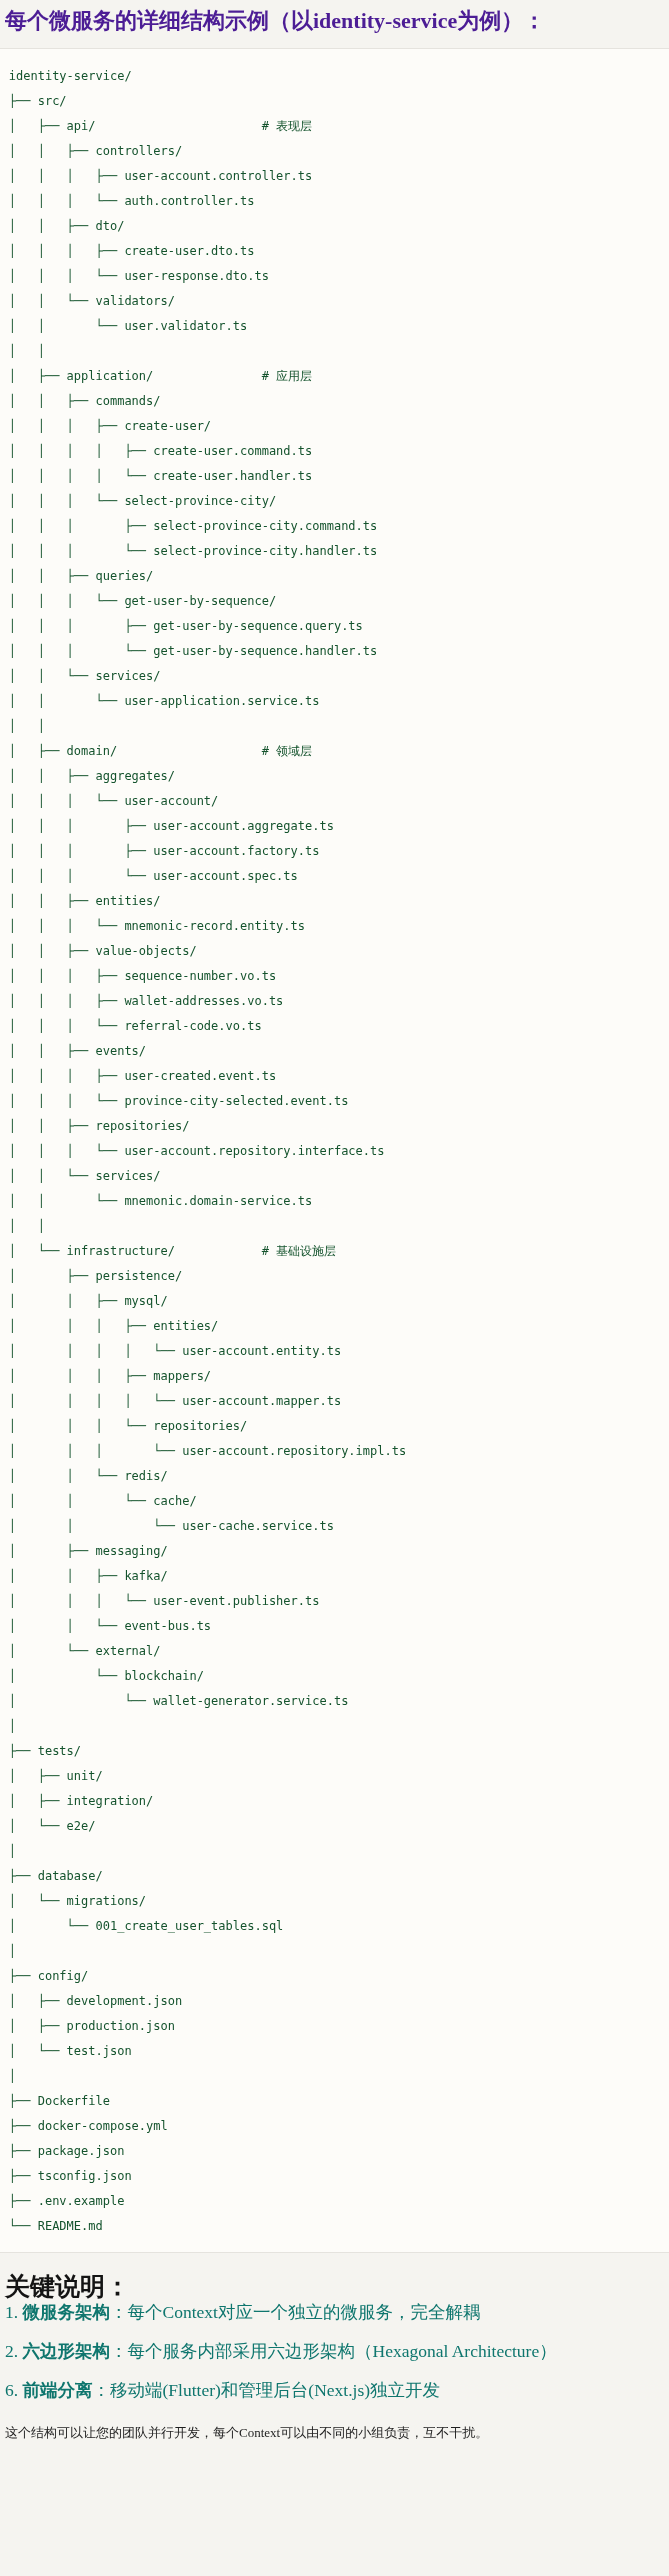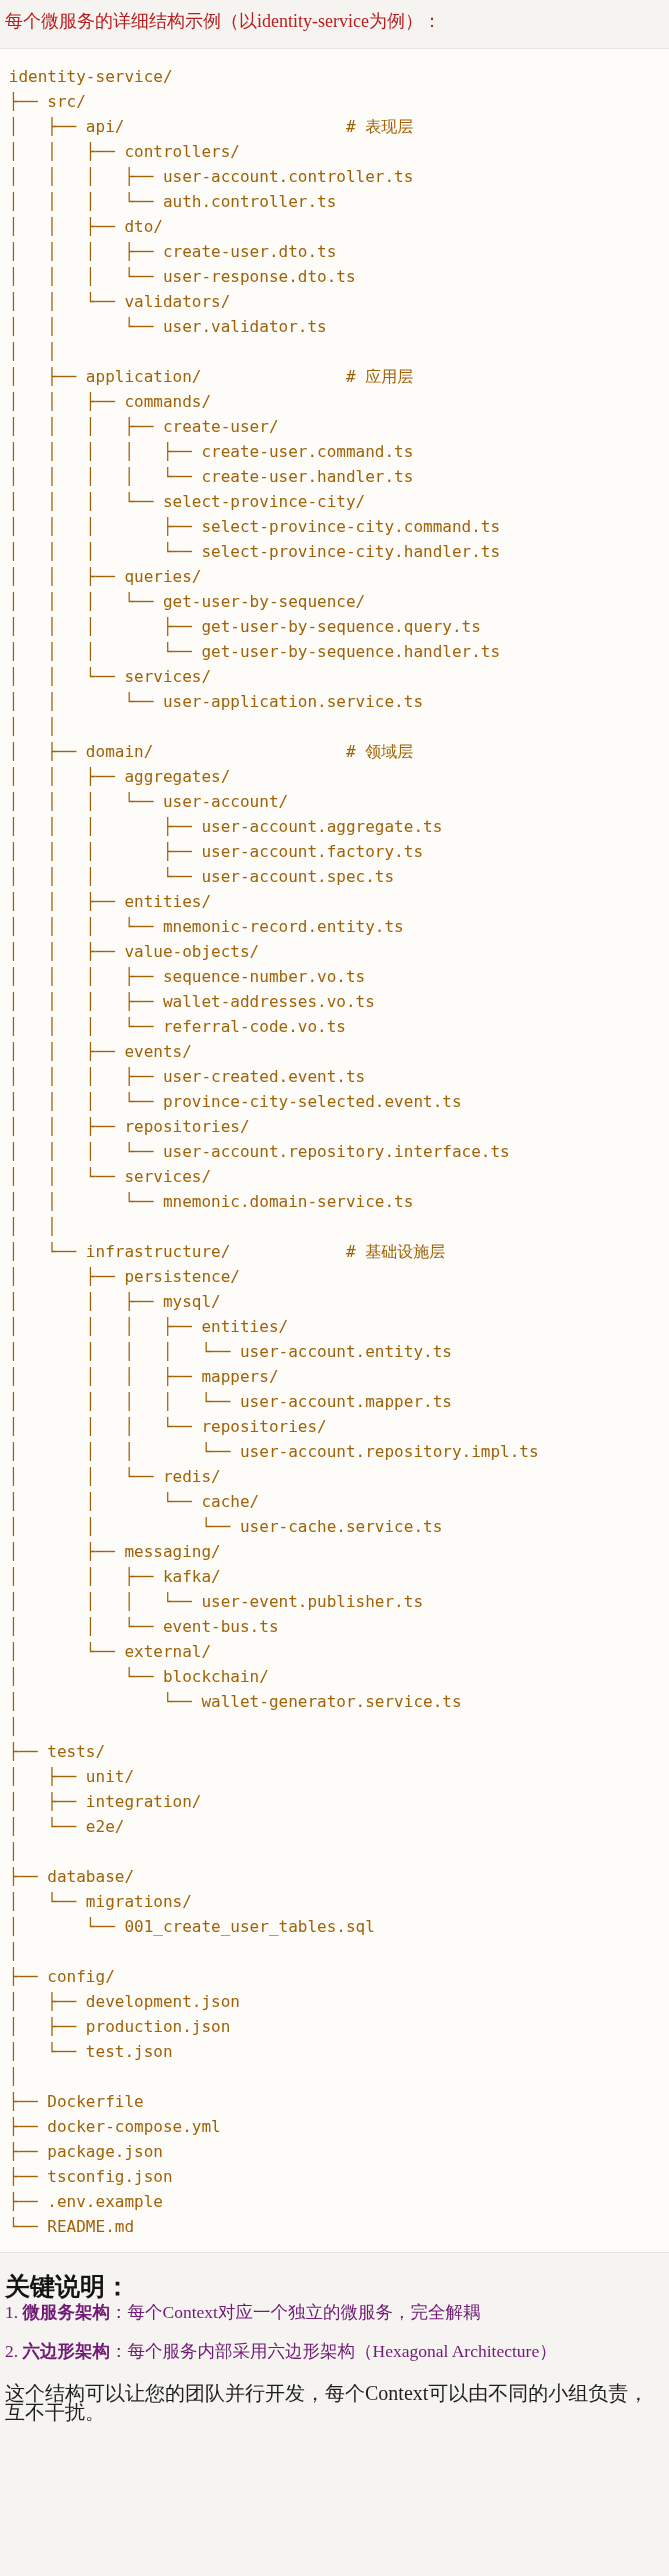--- a/index.html
+++ b/index.html
@@ -9,70 +9,70 @@
   body {
     width: 669px;
     min-height: 2576px;
     background: #f5f4f0;
     font-family: "Liberation Serif", serif;
     color: #1f1f1f;
     box-sizing: border-box;
   }
   .page-title {
     margin: 6.3px 5px 0 5px;
-    font-size: 18px;
+    font-size: 22px;
     line-height: 30px;
-    font-weight: normal;
-    color: #b91c1c;
+    font-weight: bold;
+    color: #4c1d95;
     letter-spacing: 0;
   }
   pre.code-block {
     box-sizing: border-box;
     width: 669px;
     margin: 12px 0 0 0;
     padding: 14.4px 8.8px 13px 8.8px;
     background: #fdfcf9;
     border-top: 0.6px solid #e5e3de;
     border-bottom: 0.6px solid #e5e3de;
     overflow: hidden;
   }
   pre.code-block code {
     font-family: "DejaVu Sans Mono", monospace;
-    font-size: 16px;
+    font-size: 12px;
     line-height: 25px;
-    color: #a16207;
+    color: #14532d;
     white-space: pre;
     display: block;
   }
   .notes {
     padding: 0 5px;
   }
   .notes-heading {
     margin: 20px 0 3px 0;
     font-size: 25px;
     line-height: 27.5px;
     font-weight: bold;
     color: #141414;
   }
   .note {
     font-size: 17.5px;
     line-height: 19px;
     margin: 0 0 20px 0;
-    color: #701a75;
+    color: #0f766e;
     white-space: nowrap;
   }
   .note .num {
     margin-right: 4.4px;
   }
   .note strong {
     font-weight: bold;
   }
   .closing {
     margin: 22.5px 0 0 0;
-    font-size: 20px;
+    font-size: 13px;
     line-height: 19px;
     color: #1f1f1f;
   }
 </style>
 </head>
 <body>
 
 <header>
   <h3 class="page-title">每个微服务的详细结构示例（以identity-service为例）：</h3>
 </header>
@@ -168,16 +168,17 @@
 <section class="notes">
   <h3 class="notes-heading">关键说明：</h3>
 
   <div class="note"><span class="num">1.</span><strong>微服务架构</strong><span>：每个Context对应一个独立的微服务，完全解耦</span></div>
 
   <div class="note"><span class="num">2.</span><strong>六边形架构</strong><span>：每个服务内部采用六边形架构（Hexagonal Architecture）</span></div>
 
 
 
 
+  <div class="note"><span class="num">6.</span><strong>前端分离</strong><span>：移动端(Flutter)和管理后台(Next.js)独立开发</span></div>
 
   <p class="closing">这个结构可以让您的团队并行开发，每个Context可以由不同的小组负责，互不干扰。</p>
 </section>
 
 
 </body></html>

